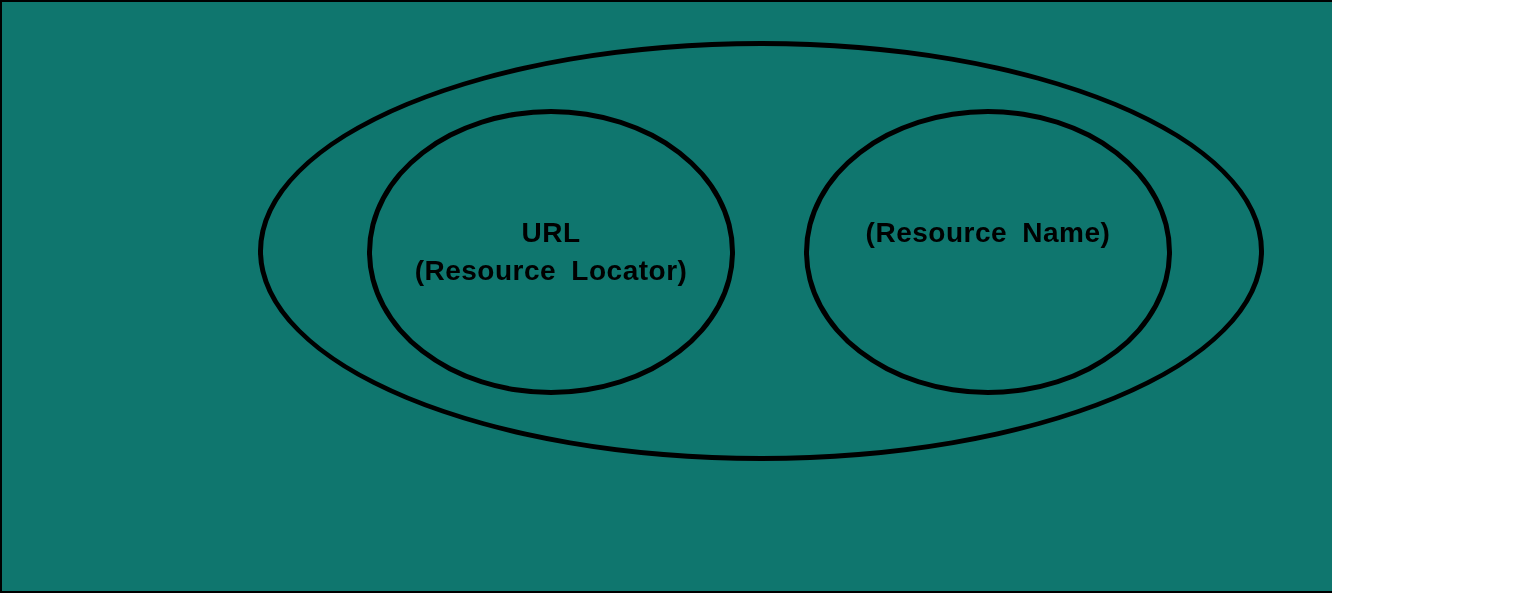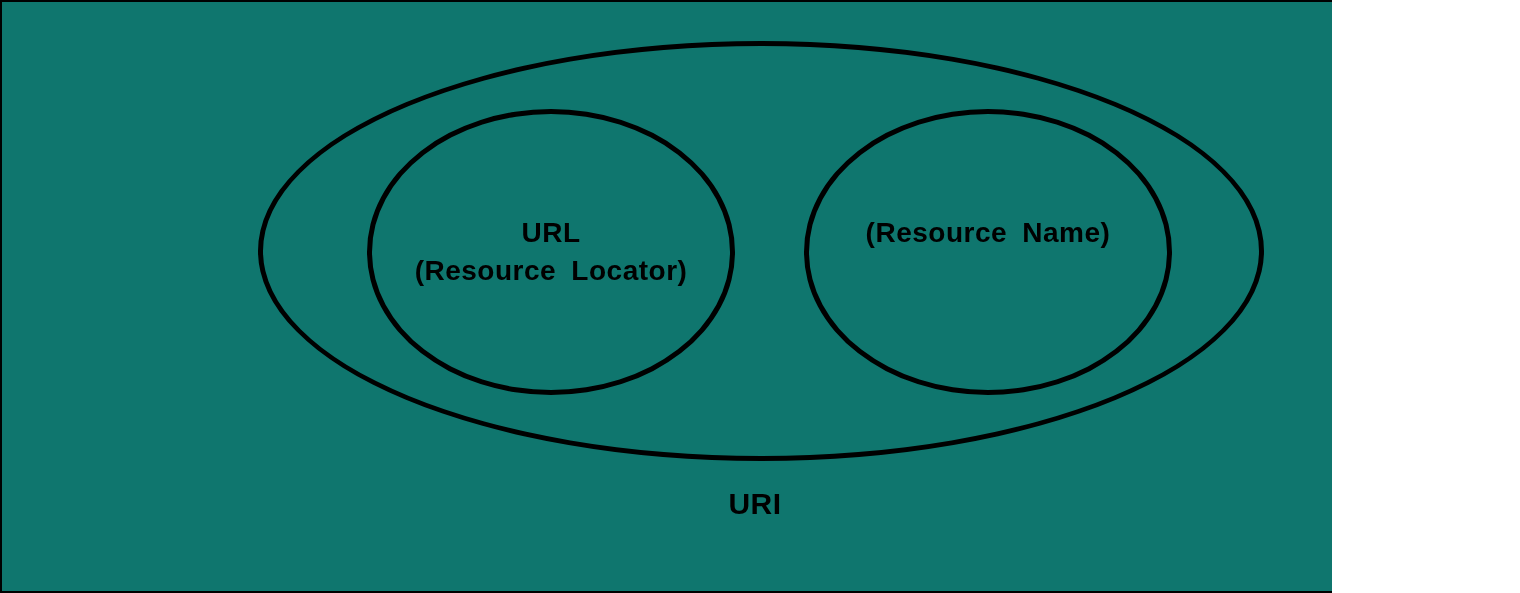--- a/index.html
+++ b/index.html
@@ -83,16 +83,15 @@
   <div class="set-label label-url">
     <span class="title">URL</span>
     <span class="subtitle">(Resource Locator)</span>
   </div>
 
   <div class="set-label label-urn">
     <span class="subtitle">(Resource Name)</span>
   </div>
 
   <div class="set-label label-uri">
-    <span class="title">URI</span>
   </div>
 
 </div>
 
 </body></html>

